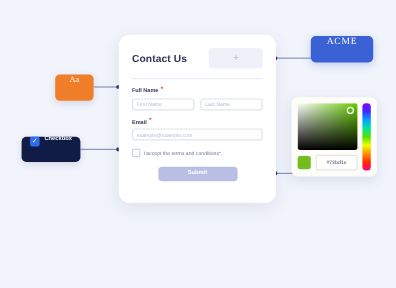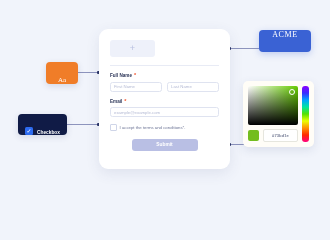--- a/index.html
+++ b/index.html
@@ -53,21 +53,21 @@
 
   .submit{
     margin:8px auto 0 auto;width:66px;height:12px;border:none;
     background:#b9bfe4;border-radius:3px;color:#ffffff;
     font-size:4.8px;font-weight:bold;font-family:"Liberation Sans",sans-serif;
     display:flex;align-items:center;justify-content:center;cursor:pointer;
   }
 
   
   .chip{
-    position:absolute;display:flex;align-items:flex-end;justify-content:center;
+    position:absolute;display:flex;align-items:flex-start;justify-content:center;
     border-radius:4px;box-shadow:0 2px 6px rgba(60,70,120,.16);
   }
   .chip-aa{
     left:46px;top:62px;width:32px;height:22px;background:#f07d28;
     color:#ffffff;font-size:7px;font-family:"Liberation Serif",serif;
   }
   .chip-check{
     left:18px;top:114px;width:49px;height:21px;background:#101b46;
     gap:4px;padding:0 5px;box-sizing:border-box;
   }
@@ -149,20 +149,21 @@
     <span class="lbl">Checkbox</span>
   </div>
 
   <div class="acme">
     <span>ACME</span>
   </div>
 
   <div class="form-card">
     <div class="form-inner">
       <div class="form-head">
+        <div class="form-title">Contact Us</div>
         <div class="ph-box">
           <span class="plus">+</span>
         </div>
       </div>
 
       <div class="divider"></div>
 
       <div class="field-label">
         <span>Full Name</span>
         <span class="req">*</span>

